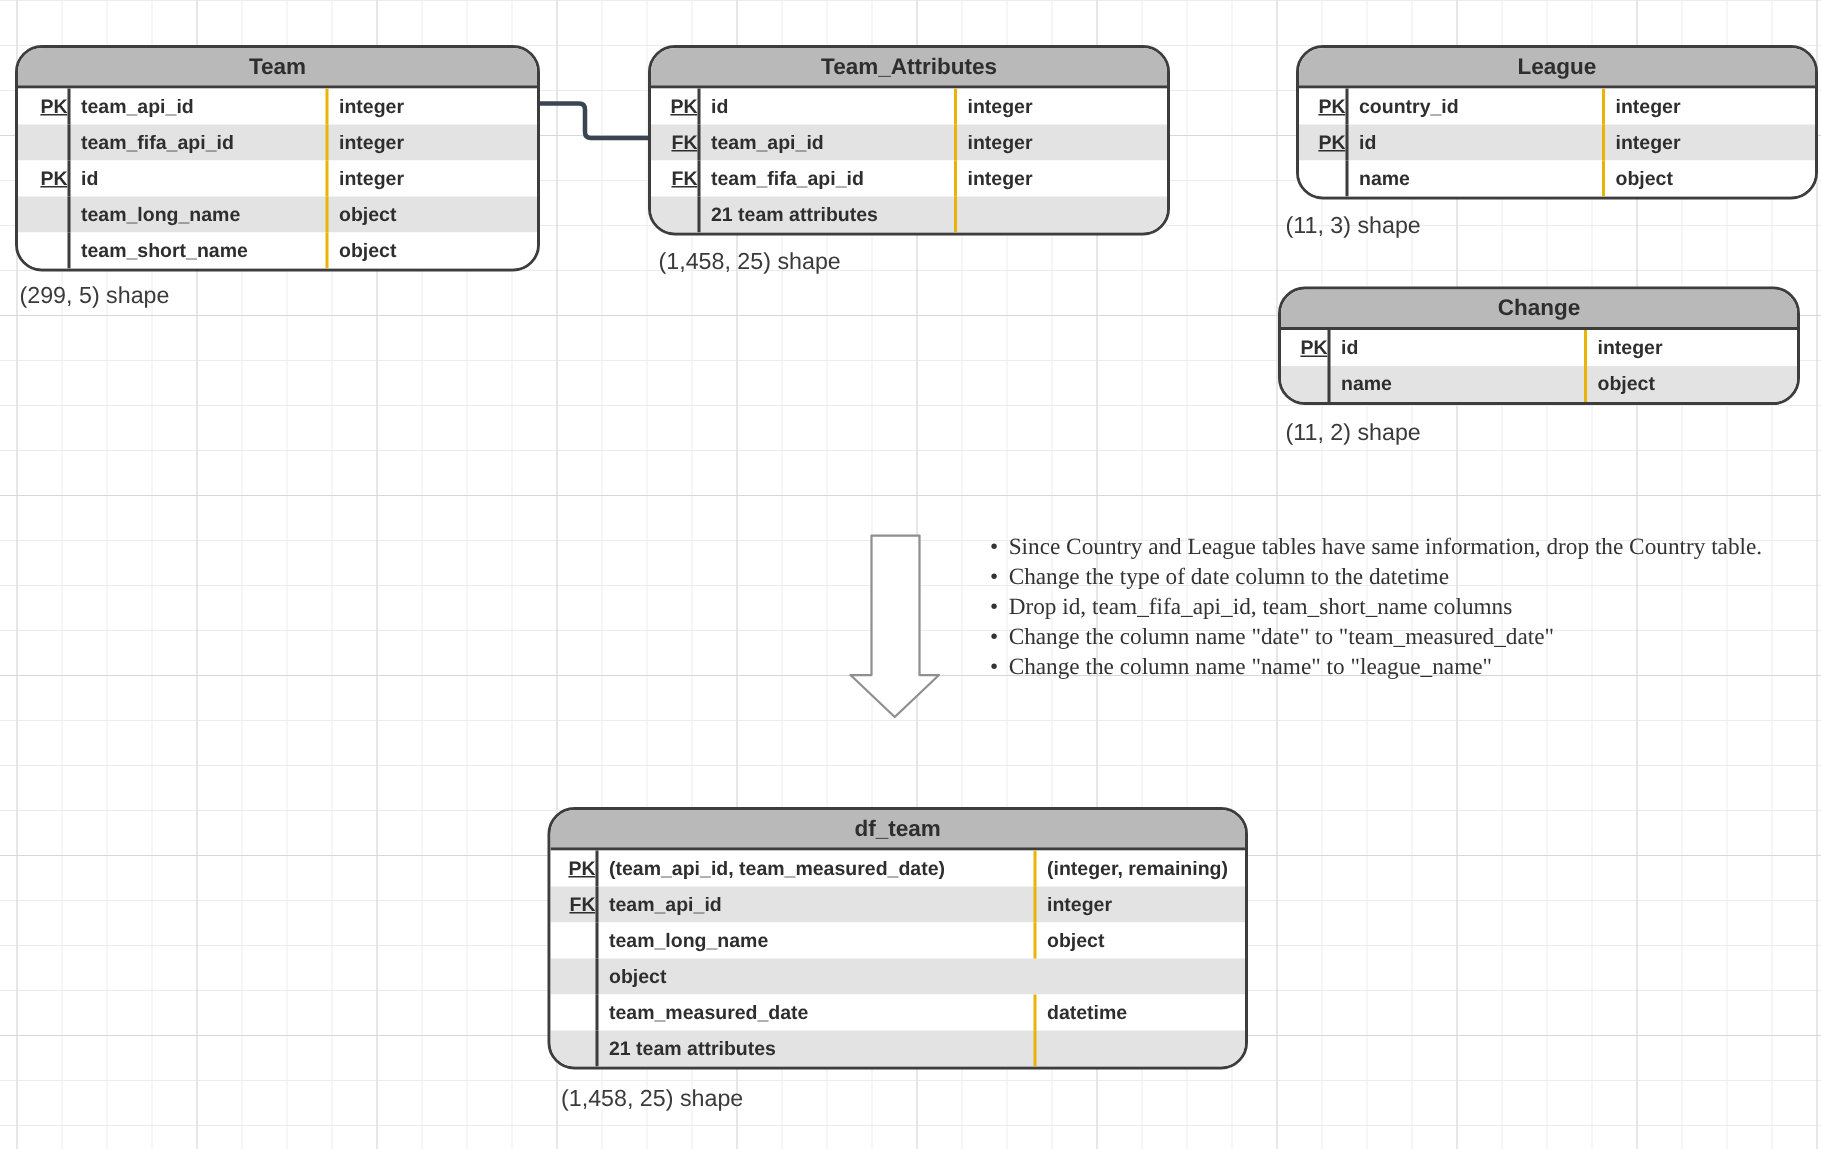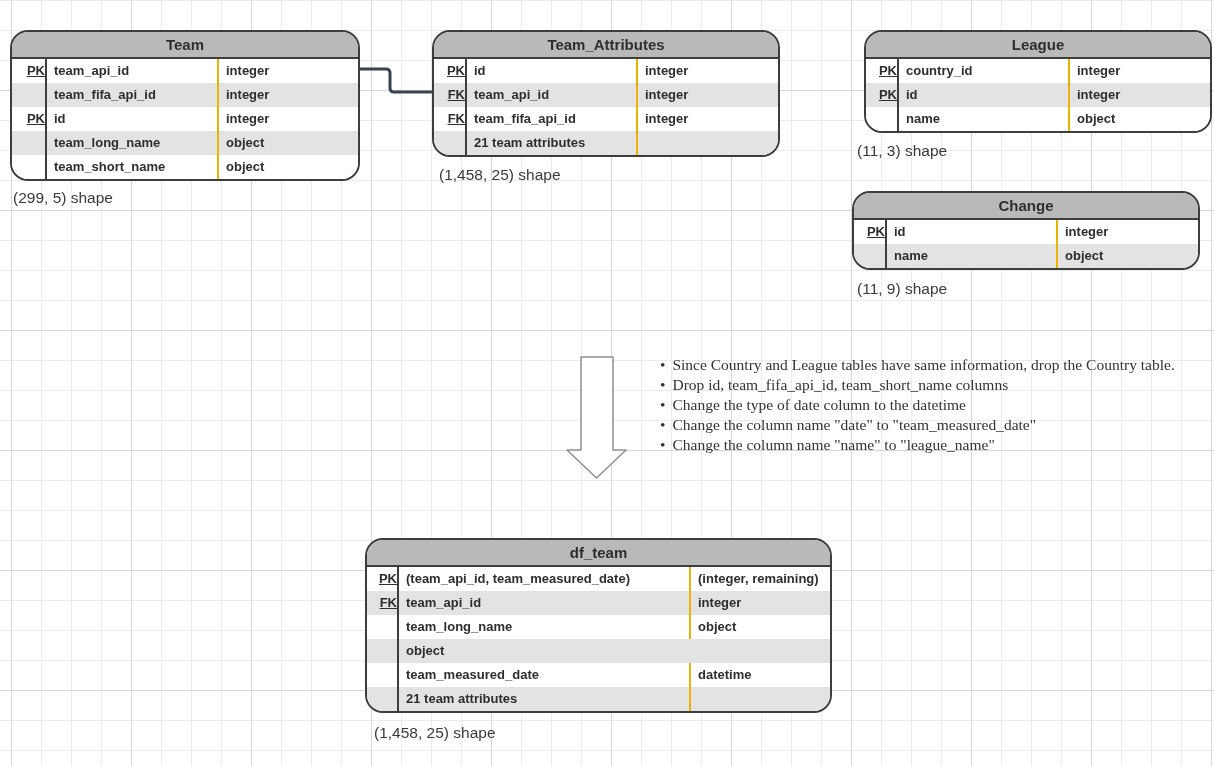--- a/index.html
+++ b/index.html
@@ -160,30 +160,30 @@
           <div class="cell cell-name">id</div>
           <div class="cell cell-type">integer</div>
         </div>
         <div class="trow">
           <div class="cell cell-key"></div>
           <div class="cell cell-name">name</div>
           <div class="cell cell-type">object</div>
         </div>
       </div>
   </div>
-  <div class="caption pos-cap-country">(11, 9) shape</div>
+  <div class="caption pos-cap-country">(11, 2) shape</div>
 
   <svg class="arrow-svg" width="80" height="135">
     <path d="M21,7 L53,7 L53,100 L66,100 L36.5,128 L7,100 L21,100 Z" fill="#ffffff" stroke="#8f8f8f" stroke-width="1.5" stroke-linejoin="round"></path>
   </svg>
 
   <div class="notes">
       <div class="bullet-line">Since Country and League tables have same information, drop the Country table.</div>
+      <div class="bullet-line">Change the type of date column to the datetime</div>
       <div class="bullet-line">Drop id, team_fifa_api_id, team_short_name columns</div>
-      <div class="bullet-line">Change the type of date column to the datetime</div>
       <div class="bullet-line">Change the column name "date" to "team_measured_date"</div>
       <div class="bullet-line">Change the column name "name" to "league_name"</div>
     </div>
 
   <div class="etable pos-df_team">
     <div class="thead">df_team</div>
     <div class="tbody">
         <div class="trow">
           <div class="cell cell-key">PK</div>
           <div class="cell cell-name">(team_api_id, team_measured_date)</div>

